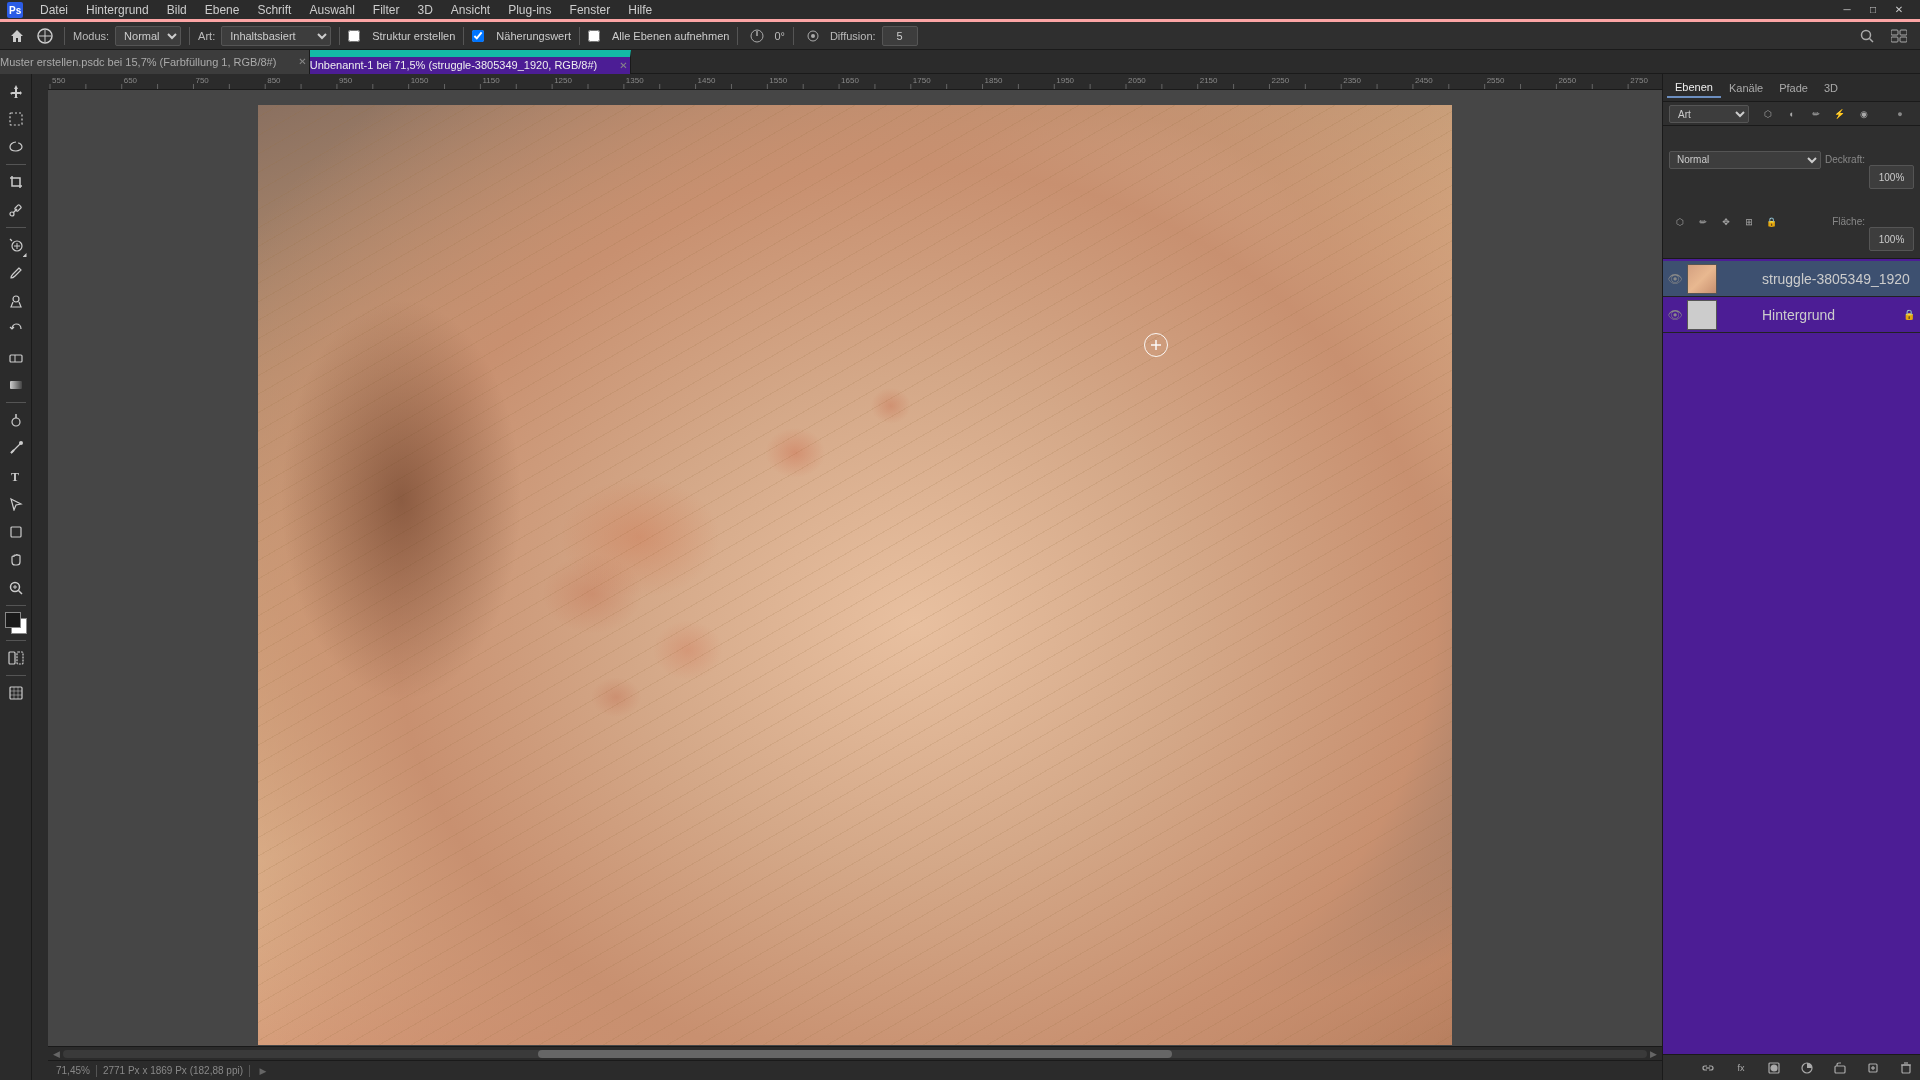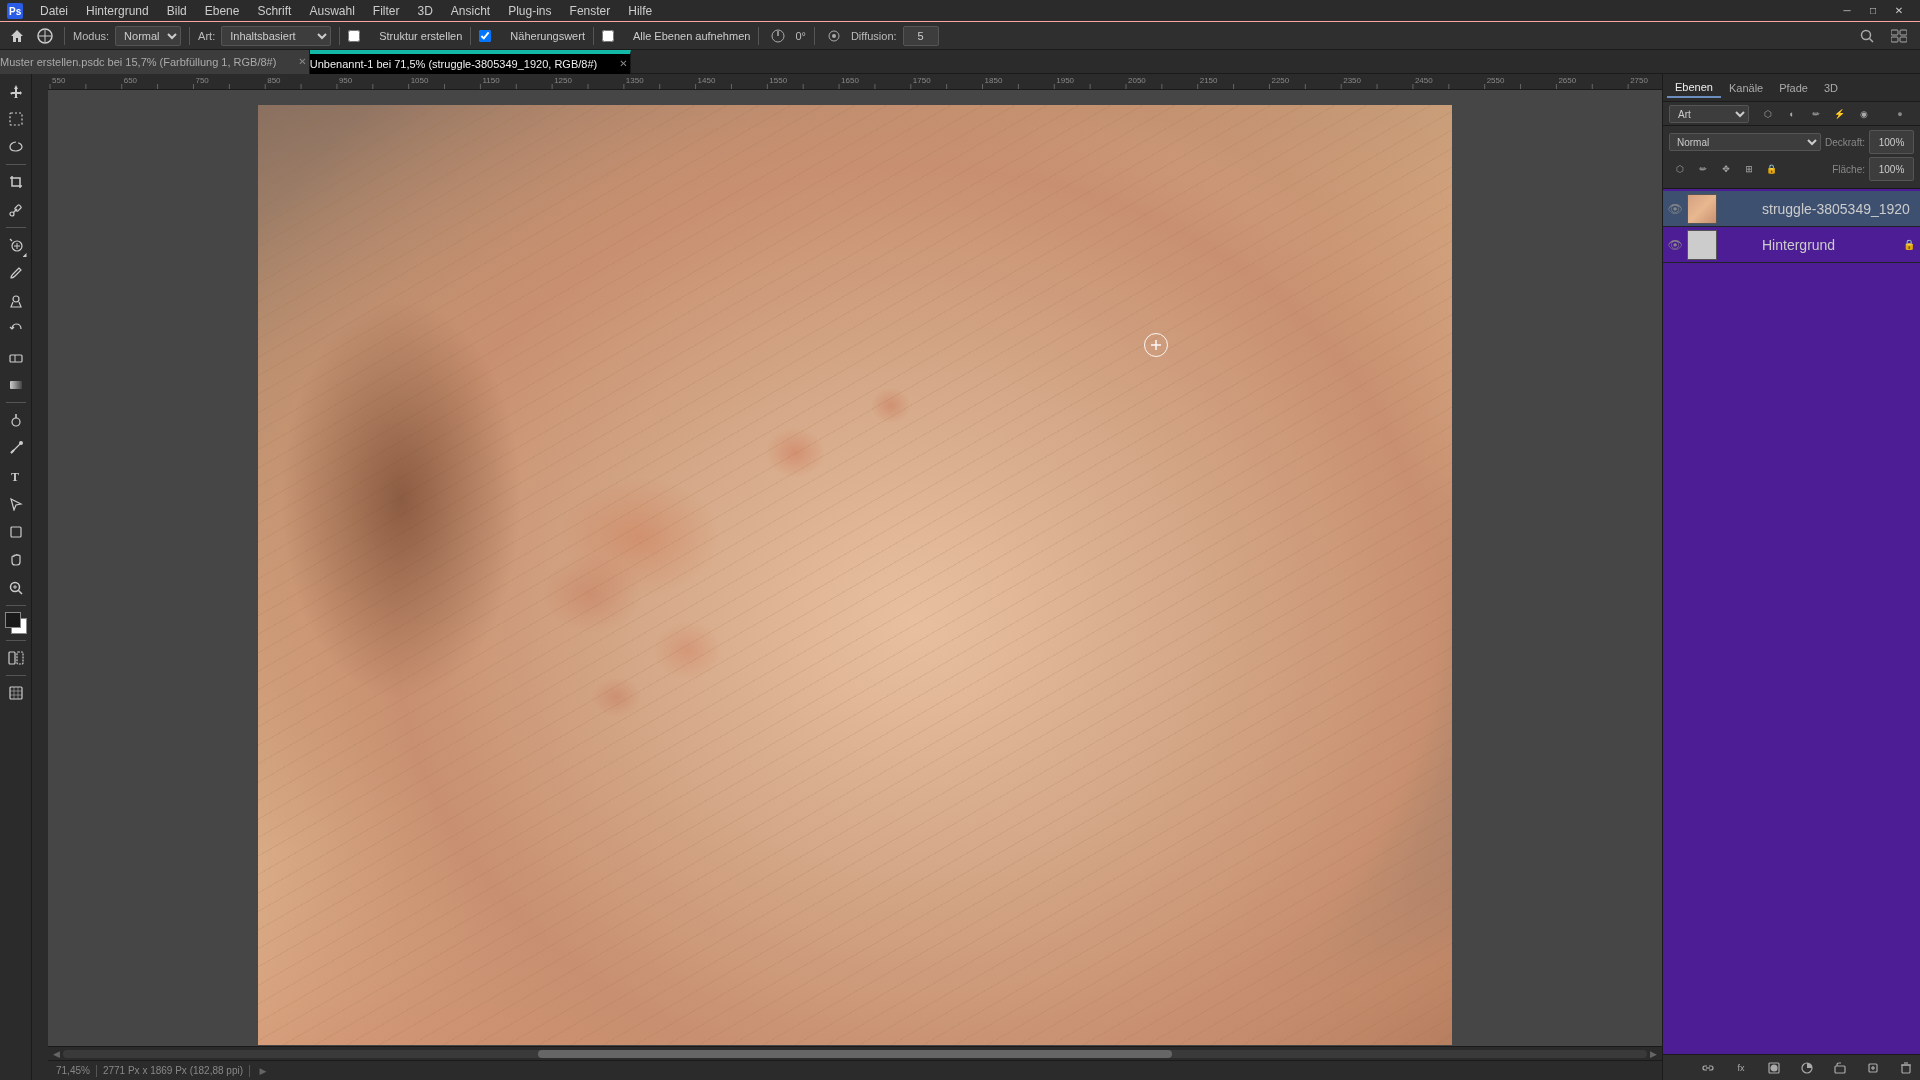--- a/index.html
+++ b/index.html
@@ -1,49 +1,49 @@
 <!DOCTYPE html>
 <html><head>
   <meta charset="utf-8">
   <style>
     * { margin: 0; padding: 0; box-sizing: border-box; }
     body { width: 1920px; height: 1080px; overflow: hidden; background: #3c3c3c; font-family: Arial, sans-serif; font-size: 11px; color: #ccc; user-select: none; }
 
     
     #menubar {
       width: 100%; height: 22px; background: #2b2b2b; display: flex; align-items: center;
-      border-bottom: 1px solid #fca5a5; padding: 0 4px; gap: 2px;
+      border-bottom: 3px solid #fca5a5; padding: 0 4px; gap: 2px;
     }
     #menubar .logo { width: 22px; height: 22px; display: flex; align-items: center; justify-content: center; margin-right: 4px; }
     #menubar .logo svg { width: 16px; height: 16px; }
     .menu-item { padding: 2px 8px; cursor: pointer; color: #ccc; font-size: 12px; }
 
     
     #optionsbar {
       width: 100%; height: 28px; background: #2f2f2f; display: flex; align-items: center;
       border-bottom: 1px solid #1a1a1a; padding: 0 6px; gap: 6px;
     }
     .opt-icon { width: 22px; height: 22px; display: flex; align-items: center; justify-content: center; cursor: pointer; border-radius: 2px; }
     .opt-sep { width: 1px; height: 18px; background: #555; margin: 0 2px; }
     .opt-label { color: #bbb; font-size: 11px; }
     .opt-dropdown { background: #3d3d3d; border: 1px solid #555; color: #ccc; font-size: 11px; padding: 2px 4px; border-radius: 2px; height: 20px; cursor: pointer; }
-    .opt-checkbox-label { display: flex; align-items: center; gap: 19px; color: #ccc; font-size: 11px; cursor: pointer; }
+    .opt-checkbox-label { display: flex; align-items: center; gap: 12px; color: #ccc; font-size: 11px; cursor: pointer; }
     .opt-checkbox-label input { width: 12px; height: 12px; }
     .opt-number { background: #3d3d3d; border: 1px solid #555; color: #ccc; font-size: 11px; width: 36px; text-align: center; height: 20px; border-radius: 2px; }
 
     
     #tabsbar {
       width: 100%; height: 24px; background: #2b2b2b; display: flex; align-items: center;
       border-bottom: 1px solid #1a1a1a;
     }
     .tab {
       height: 24px; padding: 0 0; display: flex; align-items: center; gap: 20px;
       background: #3c3c3c; border-right: 1px solid #1a1a1a; font-size: 11px; color: #aaa; cursor: pointer;
     }
-    .tab.active { background: #000000; color: #eee; border-top: 4px solid #14b8a6; }
+    .tab.active { background: #4c1d95; color: #eee; border-top: 7px solid #14b8a6; }
     .tab-close { font-size: 10px; color: #888; padding: 0 2px; cursor: pointer; }
 
     
     #main { display: flex; width: 100%; height: calc(1080px - 22px - 28px - 24px); }
 
     
     #toolbar {
       width: 32px; background: #2b2b2b; display: flex; flex-direction: column; align-items: center;
       padding: 4px 0; gap: 2px; border-right: 1px solid #1a1a1a;
     }
@@ -132,21 +132,21 @@
     
     #layers-panel { flex: 1; display: flex; flex-direction: column; }
     .lyr-btn { width: 22px; height: 20px; display: flex; align-items: center; justify-content: center; cursor: pointer; color: #aaa; font-size: 12px; border-radius: 2px; }
 
     #layers-options {
       padding: 4px 6px; border-bottom: 1px solid #1a1a1a; background: #2f2f2f;
     }
     .layers-row { display: flex; align-items: center; gap: 4px; margin-bottom: 3px; }
     .layers-label { font-size: 10px; color: #888; width: 55px; }
     .layers-dropdown { background: #3d3d3d; border: 1px solid #555; color: #ccc; font-size: 10px; padding: 1px 3px; border-radius: 2px; height: 18px; cursor: pointer; flex: 1; }
-    .layers-number { background: #3d3d3d; border: 1px solid #555; color: #ccc; font-size: 10px; width: 50px; text-align: center; height: 24px; border-radius: 2px; padding: 9px 3px; }
+    .layers-number { background: #3d3d3d; border: 1px solid #555; color: #ccc; font-size: 10px; width: 50px; text-align: center; height: 24px; border-radius: 2px; padding: 9px 3px; margin-top: 35px; }
 
     #layers-list { flex: 1; overflow-y: auto; padding: 2px 0; }
     .layer-item {
       height: 36px; display: flex; align-items: center; padding: 0 4px; gap: 4px;
       cursor: pointer; border-bottom: 1px solid #222;
     }
     .layer-item.selected { background: #3d5070; }
     .layer-vis { width: 16px; height: 16px; display: flex; align-items: center; justify-content: center; cursor: pointer; }
     .eye-icon { font-size: 12px; color: #888; }
     .layer-thumb { width: 30px; height: 30px; border: 1px solid #555; flex-shrink: 0; }

